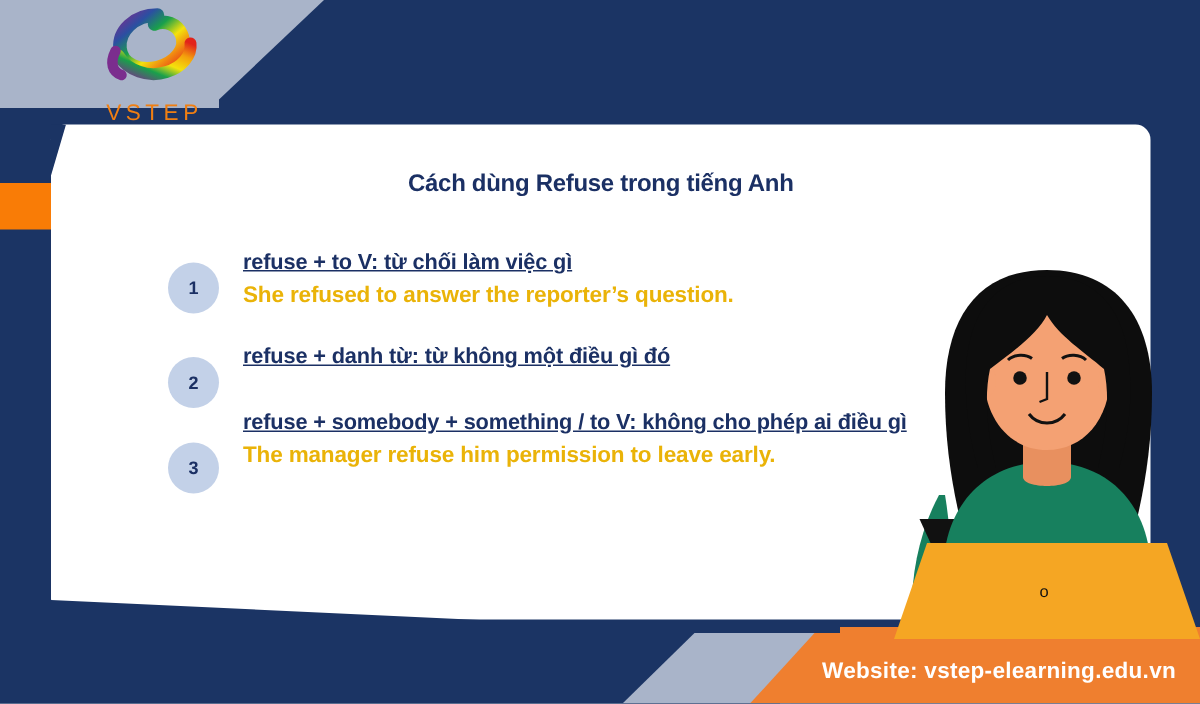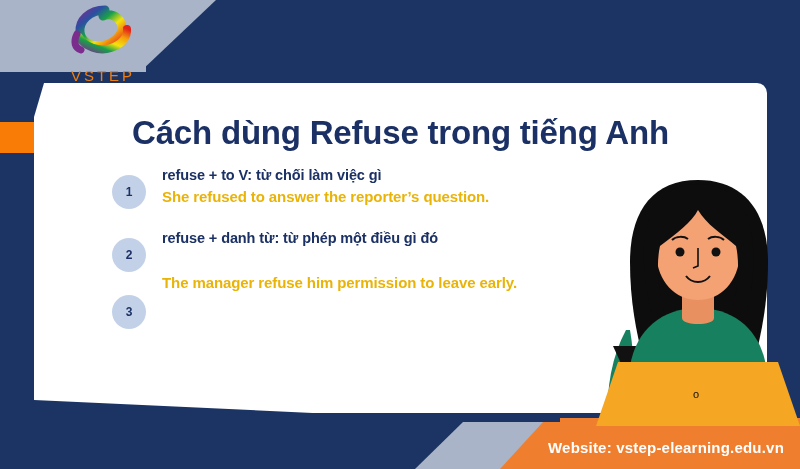--- a/index.html
+++ b/index.html
@@ -57,36 +57,37 @@
 
   
   .logo{position:absolute;left:55px;top:4px;width:95px;height:66px;}
   .logo svg{display:block;}
 
   
   .title{
     position:absolute;left:34px;top:114px;width:733px;
     text-align:center;
     color:#1b3064;
-    font-size:33px;font-weight:bold;letter-spacing:-.2px;
+    font-size:16px;font-weight:bold;letter-spacing:-.2px;
   }
 
   
   .list{position:absolute;left:112px;top:166px;width:545px;}
   .row{position:relative;margin-bottom:17px;}
   .badge{
     position:absolute;left:0;width:34px;height:34px;border-radius:50%;
     background:#c3d1e8;color:#1b3064;
     font-size:12px;font-weight:bold;
     display:flex;align-items:center;justify-content:center;
   }
   .row-body{margin-left:50px;}
   .rule{
     color:#1b3064;font-size:14.5px;font-weight:bold;line-height:1.3;
     letter-spacing:-.1px;
+    text-decoration:underline;
   }
   .rule.justified{text-align:justify;}
   .example{
     color:#eab308;font-size:15px;font-weight:bold;line-height:1.35;
     margin-top:2px;letter-spacing:-.1px;
   }
   .row1 .badge{top:9px;}
   .row2 .badge{top:9px;}
   .row3 .badge{top:22px;}
 
@@ -146,27 +147,28 @@
       <div class="badge">1</div>
       <div class="row-body">
         <div class="rule">refuse + to V: từ chối làm việc gì</div>
         <div class="example">She refused to answer the reporter’s question.</div>
       </div>
     </div>
 
     <div class="row row2" style="margin-top:22px;">
       <div class="badge">2</div>
       <div class="row-body">
-        <div class="rule">refuse + danh từ: từ phép một điều gì đó</div>
+        <div class="rule">refuse + danh từ: từ không một điều gì đó</div>
       </div>
     </div>
 
     <div class="row row3" style="margin-top:25px;">
       <div class="badge">3</div>
       <div class="row-body">
+        <div class="rule justified" style="width:455px;">refuse + somebody + something / to V: không cho phép ai điều gì</div>
         <div class="example">The manager refuse him permission to leave early.</div>
       </div>
     </div>
 
   </div>
 
   <svg class="illus" style="left:586px;top:330px;width:60px;height:95px;z-index:3" viewBox="0 0 60 95" xmlns="http://www.w3.org/2000/svg">
     <path d="M40 0 C26 26 20 58 22 92 L48 92 C50 56 48 24 44 0 Z" fill="#17805e"></path>
   </svg>
 

